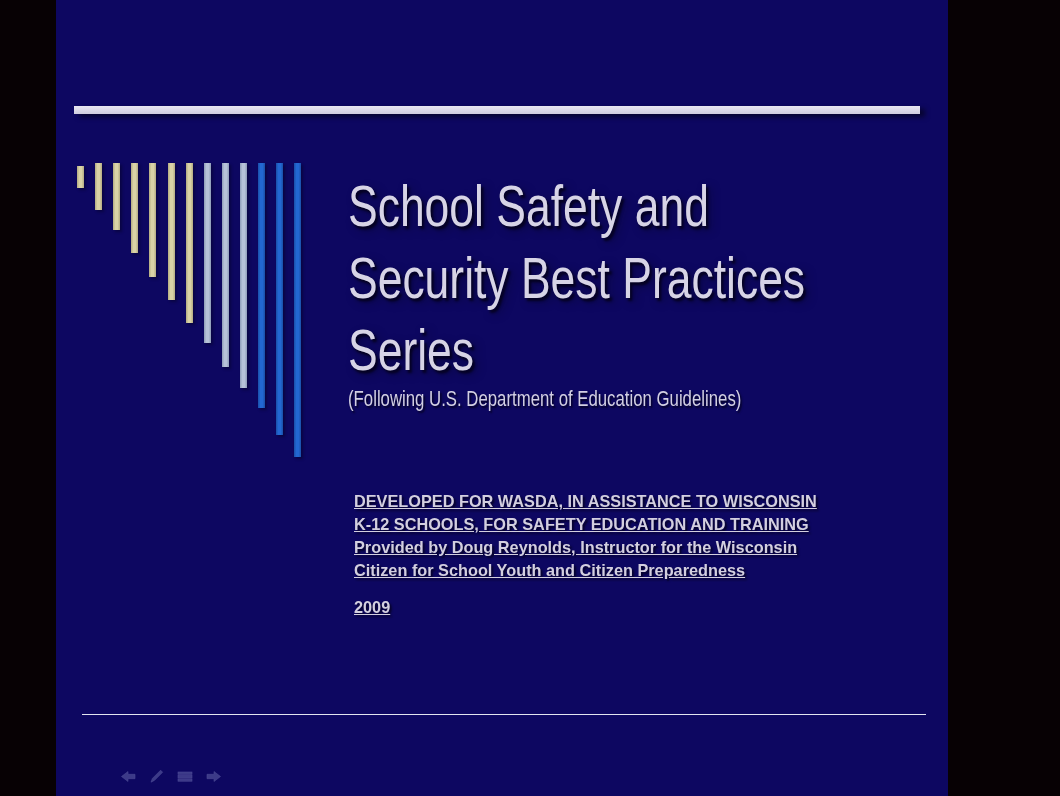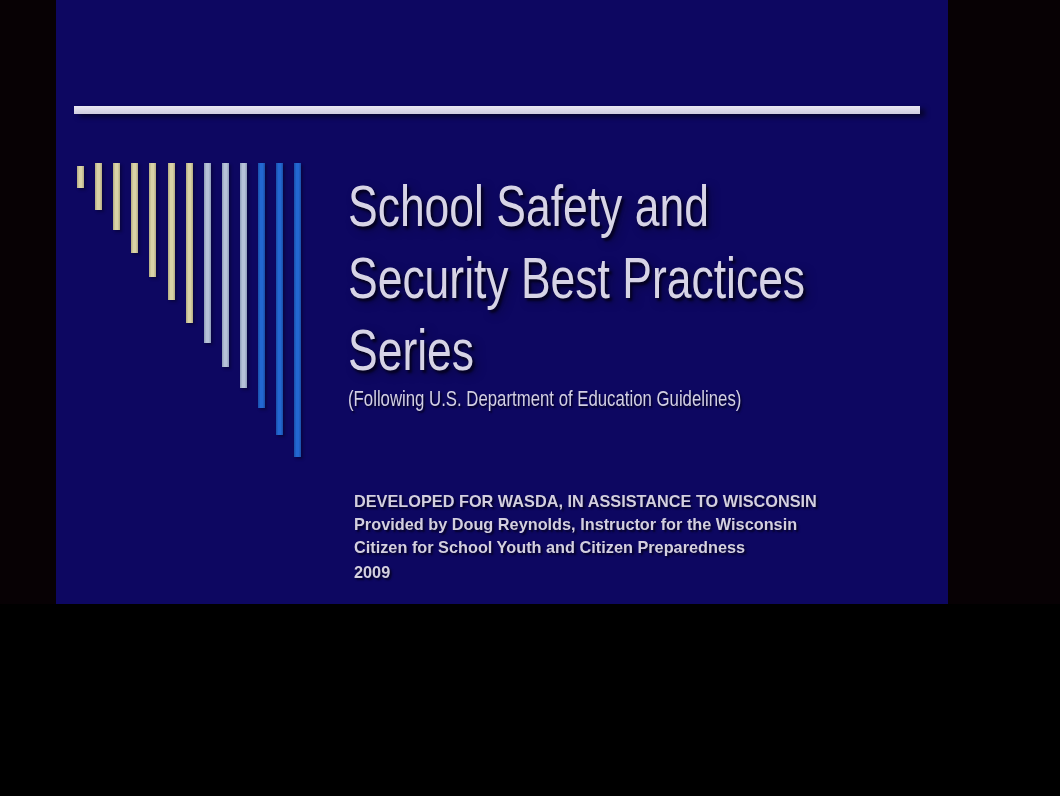--- a/index.html
+++ b/index.html
@@ -1,20 +1,20 @@
 <!DOCTYPE html>
 <html><head>
 <meta charset="utf-8">
 <style>
   * { margin: 0; padding: 0; box-sizing: border-box; }
   html, body { background: #000; }
   #stage {
     position: relative;
     width: 1060px;
-    height: 604px;
+    height: 796px;
     overflow: hidden;
     font-family: "Liberation Sans", "DejaVu Sans", sans-serif;
     background: #070104;
   }
   #slide {
     position: absolute;
     left: 56px; top: 0;
     width: 892px; height: 796px;
     background: #0d0761;
   }
@@ -59,24 +59,25 @@
   }
   
   .body-block {
     position: absolute;
     left: 298px; top: 490px;
     color: #d3cfdf;
     font-weight: bold;
     font-size: 16.3px;
     line-height: 23px;
     text-shadow: 2px 2px 2px rgba(4,0,22,0.75);
+    text-decoration: underline;
   }
   .body-line { white-space: nowrap; }
   .para-gap { }
-  .year-gap { margin-top: 2px; }
+  .year-gap { margin-top: 14px; }
   
   .bottom-line {
     position: absolute;
     left: 26px; top: 714px;
     width: 844px; height: 1px;
     background: #eef0f8;
     opacity: 0.95;
   }
   
   .nav-icons {
@@ -114,20 +115,21 @@
 
     <div class="title-block">
       <div class="title-line">School Safety and</div>
       <div class="title-line">Security Best Practices</div>
       <div class="title-line">Series</div>
       <div class="subtitle-line">(Following U.S. Department of Education Guidelines)</div>
     </div>
 
     <div class="body-block">
       <div class="body-line">DEVELOPED FOR WASDA, IN ASSISTANCE TO WISCONSIN</div>
+      <div class="body-line">K-12 SCHOOLS, FOR SAFETY EDUCATION AND TRAINING</div>
       <div class="body-line para-gap">Provided by Doug Reynolds, Instructor for the Wisconsin</div>
       <div class="body-line">Citizen for School Youth and Citizen Preparedness</div>
       <div class="body-line year-gap">2009</div>
     </div>
 
     <div class="bottom-line"></div>
 
     <div class="nav-icons">
         <div class="nav-icon" style="left: 56px;">
           <svg viewBox="0 0 18 17" xmlns="http://www.w3.org/2000/svg" fill="#45438f" stroke="#56549e" stroke-width="0.6" opacity="0.85">

